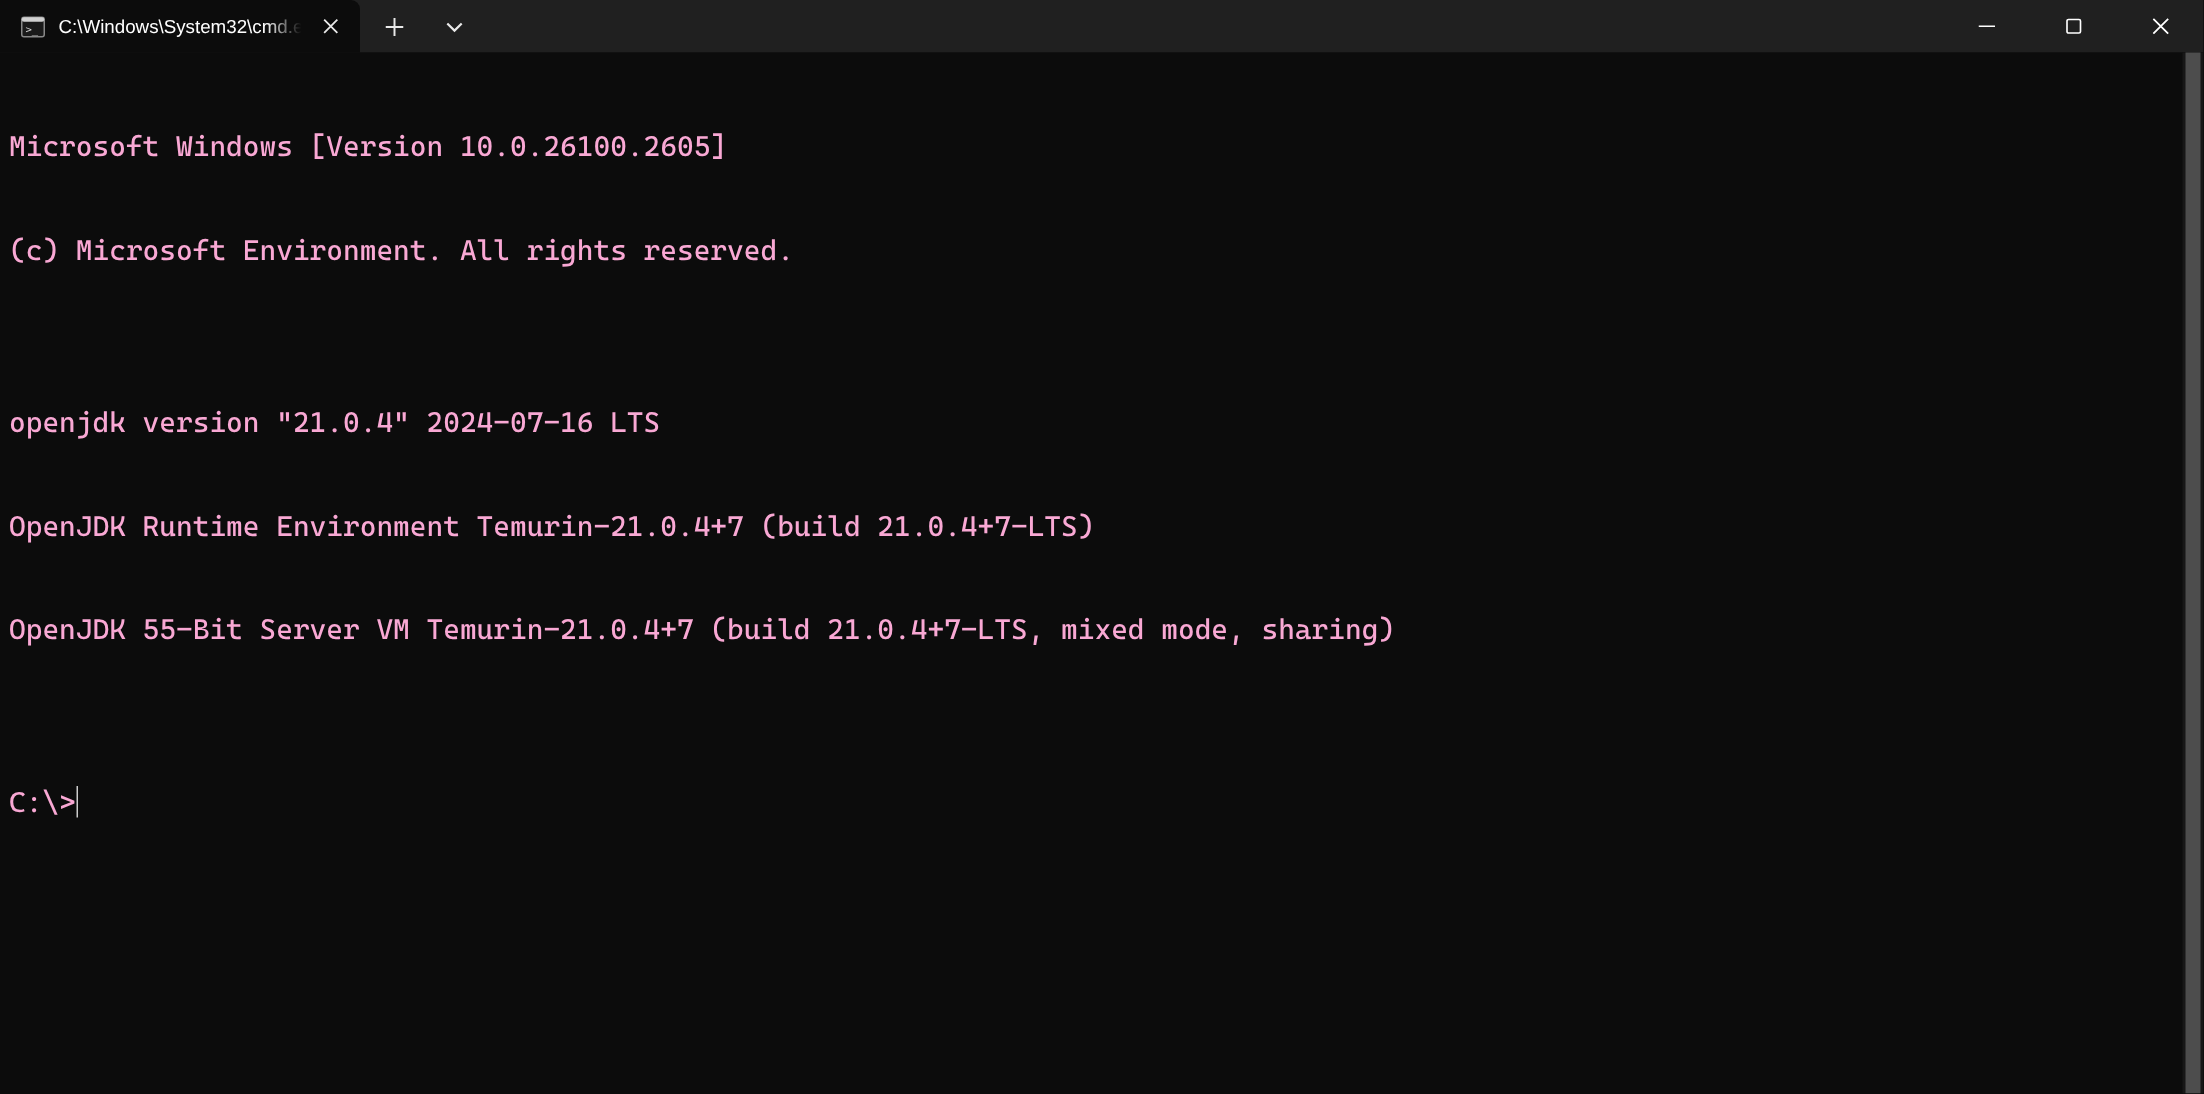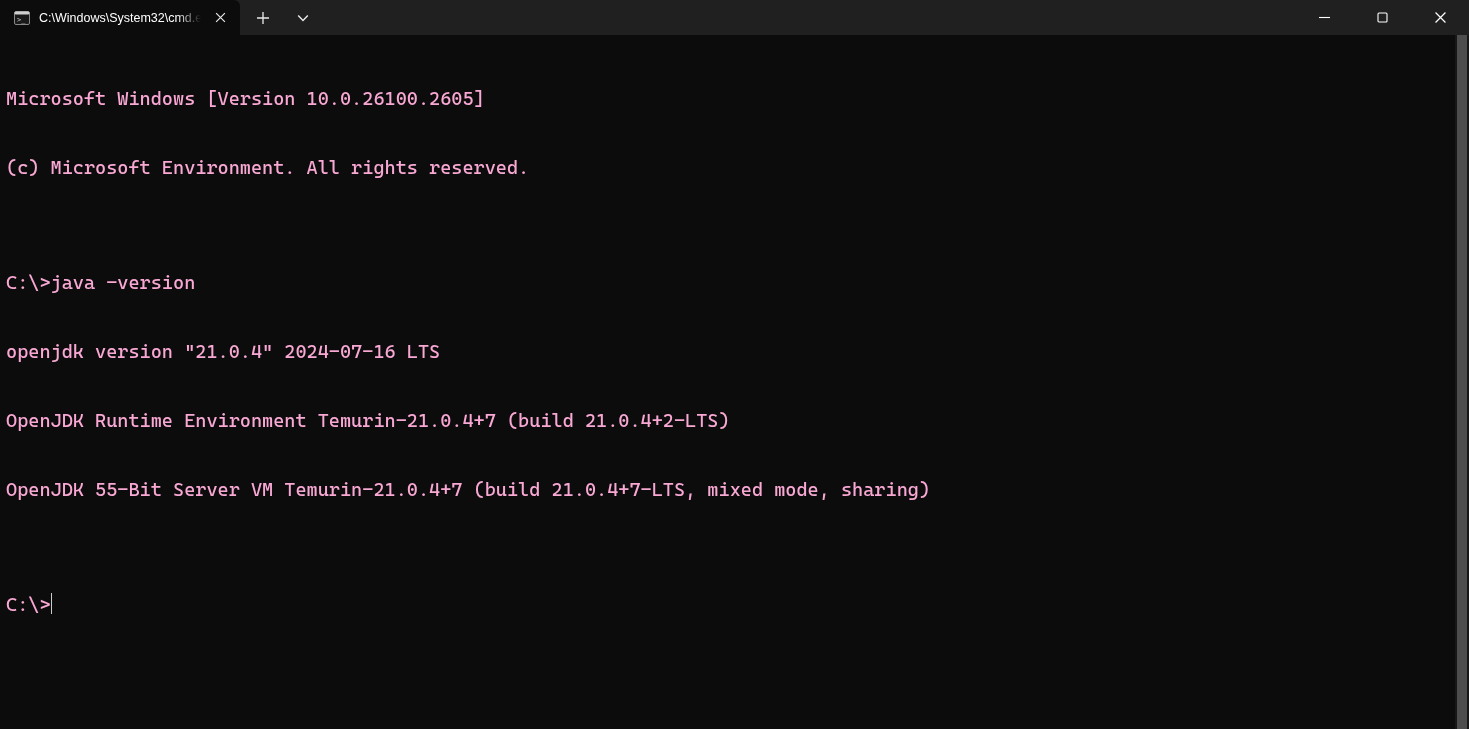--- a/index.html
+++ b/index.html
@@ -188,23 +188,22 @@
         <path d="M0.5 0.5 L9.5 9.5 M9.5 0.5 L0.5 9.5" stroke="currentColor" stroke-width="1.1"></path>
       </svg>
     </div>
   </div>
 </div>
 
 <div class="terminal-area">
   <div class="terminal-line">Microsoft Windows [Version 10.0.26100.2605]</div>
   <div class="terminal-line">(c) Microsoft Environment. All rights reserved.</div>
   <div class="terminal-line"></div>
-  <div class="terminal-line">C:\&gt;java -version</div>
   <div class="terminal-line">openjdk version "21.0.4" 2024-07-16 LTS</div>
-  <div class="terminal-line">OpenJDK Runtime Environment Temurin-21.0.4+7 (build 21.0.4+2-LTS)</div>
+  <div class="terminal-line">OpenJDK Runtime Environment Temurin-21.0.4+7 (build 21.0.4+7-LTS)</div>
   <div class="terminal-line">OpenJDK 55-Bit Server VM Temurin-21.0.4+7 (build 21.0.4+7-LTS, mixed mode, sharing)</div>
   <div class="terminal-line"></div>
   <div class="prompt-line"><span>C:\&gt;</span><span class="cursor"></span></div>
 </div>
 
 <div class="scrollbar">
   <div class="scrollbar-thumb"></div>
 </div>
 
 </body></html>

